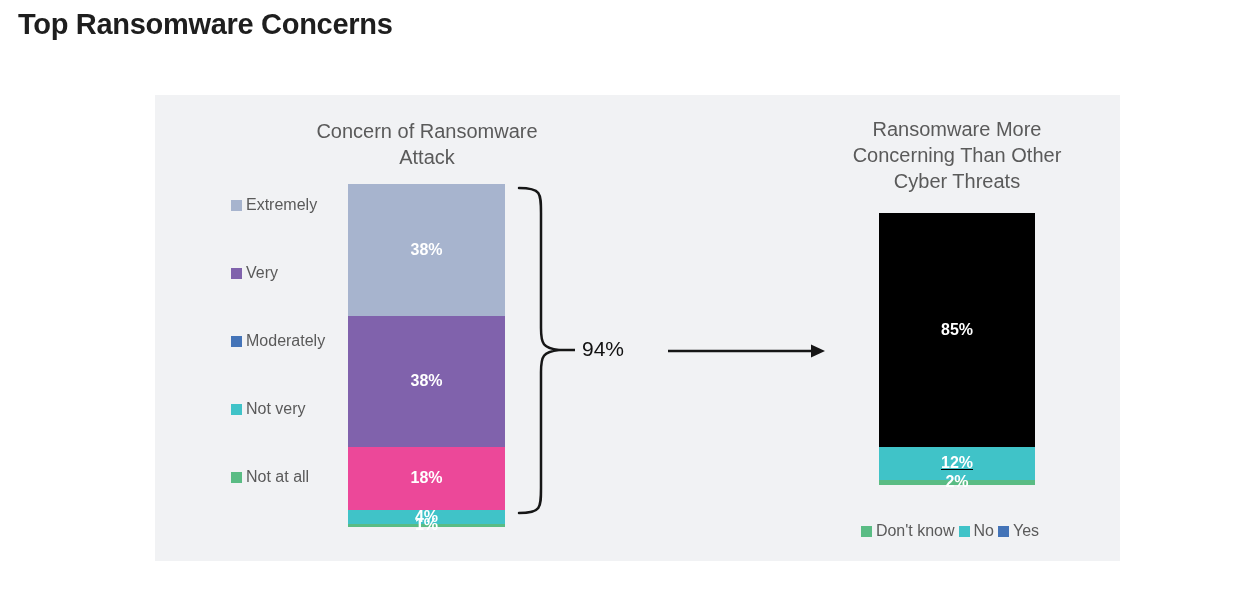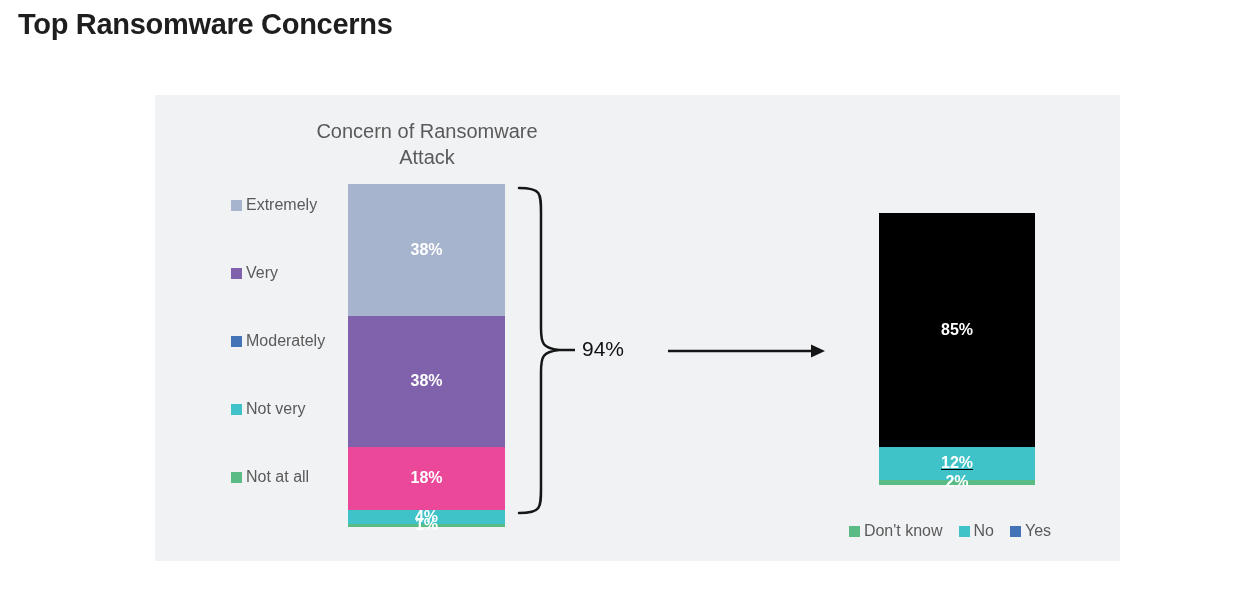--- a/index.html
+++ b/index.html
@@ -11,21 +11,21 @@
   .chart-title{position:absolute;text-align:center;font-size:20px;line-height:26px;color:#5a5a5a;}
   .left-title{left:157px;top:23px;width:230px;}
   .right-title{left:687px;top:21px;width:230px;}
   .bar{position:absolute;display:flex;flex-direction:column;}
   .left-bar{left:193px;top:89px;width:157px;height:343px;}
   .right-bar{left:724px;top:118px;width:156px;height:272px;}
   .segment{display:flex;align-items:center;justify-content:center;overflow:visible;}
   .seg-label{color:#ffffff;font-size:16px;font-weight:700;line-height:16px;flex-shrink:0;}
   .legend-v{position:absolute;left:76px;top:101px;display:flex;flex-direction:column;gap:50px;}
   .legend-h{position:absolute;left:645px;top:427px;width:300px;display:flex;flex-direction:row;
-            justify-content:center;gap:16px;}
+            justify-content:center;gap:4px;}
   .legend-item{display:flex;flex-direction:row;align-items:center;gap:4px;height:18px;}
   .legend-swatch{width:11px;height:11px;flex-shrink:0;}
   .legend-label{font-size:16px;color:#5a5a5a;white-space:nowrap;}
   .brace{position:absolute;left:358px;top:91px;}
   .brace-label{position:absolute;left:427px;top:242px;font-size:21px;font-weight:500;color:#111111;}
   .arrow{position:absolute;left:511px;top:246px;}
 </style>
 </head>
 <body>
 
@@ -81,20 +81,21 @@
       <path d="M6,2 C28,2 28,7 28,27 L28,142 C28,158 30,162 46,164 C30,166 28,170 28,186 L28,302 C28,322 28,327 6,327" fill="none" stroke="#161616" stroke-width="2.5" stroke-linecap="round"></path>
       <path d="M46,164 L62,164" fill="none" stroke="#161616" stroke-width="2.5"></path>
     </svg>
     <div class="brace-label">94%</div>
 
     <svg class="arrow" width="162" height="20" viewBox="0 0 162 20">
       <line x1="2" y1="10" x2="146" y2="10" stroke="#161616" stroke-width="2.5"></line>
       <polygon points="145,3.5 159,10 145,16.5" fill="#161616"></polygon>
     </svg>
 
+    <div class="chart-title right-title">Ransomware More Concerning Than Other Cyber Threats</div>
 
     <div class="bar right-bar">
         <div class="segment" style="height: 85.8586%; background: #000000;">
           <span class="seg-label">85%</span>
         </div>
         <div class="segment" style="height: 12.1212%; background: rgb(64, 195, 200); text-decoration: underline;">
           <span class="seg-label">12%</span>
         </div>
         <div class="segment" style="height: 2.0202%; background: rgb(90, 188, 132);">
           <span class="seg-label">2%</span>

